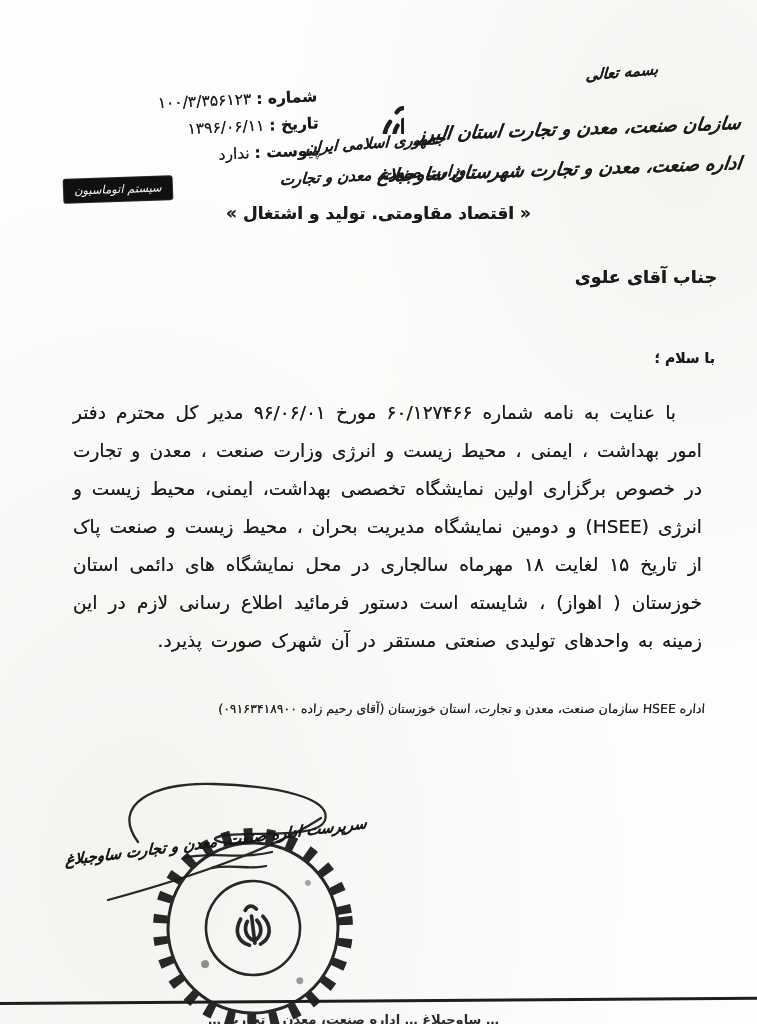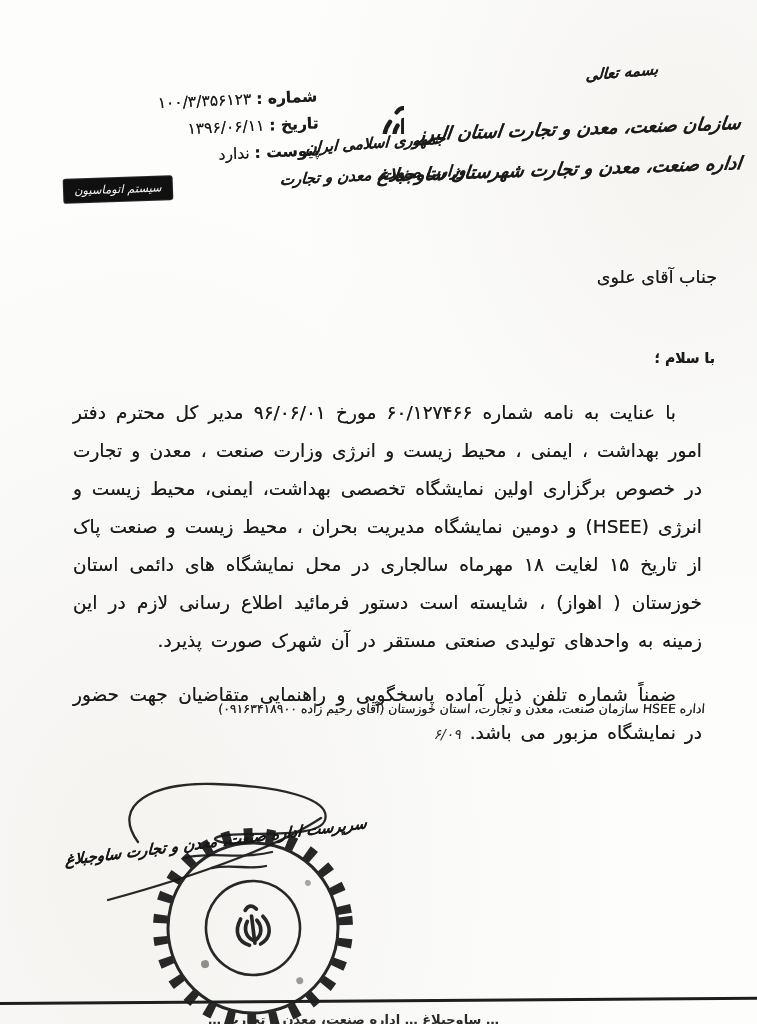--- a/index.html
+++ b/index.html
@@ -33,21 +33,21 @@
   .meta .lbl{font-weight:700;}
   .autotag{
     top:178px; left:64px; background:#101010; color:#f4f4f2;
     font-size:11.5px; padding:4px 10px 5px; border-radius:2px;
     transform:rotate(-2deg); box-shadow:0 0 0 1px #2a2a2a;
     font-style:italic;
   }
 
   .slogan{top:203px; left:0; width:100%; text-align:center; font-size:17px; font-weight:700;}
 
-  .recipient{top:260px; right:40px; text-align:right; font-size:17.5px; font-weight:400; line-height:34px;}
+  .recipient{top:260px; right:40px; text-align:right; font-size:17.5px; font-weight:700; line-height:34px;}
   .salutation{top:350px; right:42px; font-size:14px; font-weight:700;}
 
   .body-block{top:378px; right:39px; left:57px; font-size:18.5px; line-height:38px; text-align:justify; word-spacing:3px;}
   .body-block p{margin:16px; text-indent:26px;}
   .handnote{font-style:italic; font-size:14px; word-spacing:0; color:#2a2a2a;}
 
   .contact{top:701px; right:52px; left:48px; text-align:right; font-size:12.5px; transform:skewX(-4deg); color:#222;}
 
   .sig-svg{top:776px; left:92px; width:262px; height:126px;}
   .sig-title{top:851px; left:66px; font-size:15px; font-weight:700; transform:rotate(-7deg) skewX(-10deg); transform-origin:left top; white-space:nowrap; color:#161616;}
@@ -93,31 +93,30 @@
       <span class="lbl">تاریخ :</span>
       <span>۱۳۹۶/۰۶/۱۱</span>
     </div>
     <div>
       <span class="lbl">پیوست :</span>
       <span>ندارد</span>
     </div>
   </div>
   <div class="abs autotag">سیستم اتوماسیون</div>
 
+  <div class="abs slogan ink">« اقتصاد مقاومتی. تولید و اشتغال »</div>
 
   <div class="abs recipient">
     <div class="ink">جناب آقای علوی</div>
   </div>
 
   <div class="abs salutation ink">با سلام ؛</div>
 
   <div class="abs body-block">
     <p><span class="ink">با عنایت به نامه شماره ۶۰/۱۲۷۴۶۶ مورخ ۹۶/۰۶/۰۱ مدیر کل محترم دفتر امور بهداشت ، ایمنی ، محیط زیست و انرژی وزارت صنعت ، معدن و تجارت در خصوص برگزاری اولین نمایشگاه تخصصی بهداشت، ایمنی، محیط زیست و انرژی (HSEE) و دومین نمایشگاه مدیریت بحران ، محیط زیست و صنعت پاک از تاریخ ۱۵ لغایت ۱۸ مهرماه سالجاری در محل نمایشگاه های دائمی استان خوزستان ( اهواز) ، شایسته است دستور فرمائید اطلاع رسانی لازم در این زمینه به واحدهای تولیدی صنعتی مستقر در آن شهرک صورت پذیرد.</span></p>
-    <p><span class="ink">ضمناً شماره تلفن ذیل آماده پاسخگویی و راهنمایی متقاضیان جهت حضور در نمایشگاه مزبور می باشد.</span>
-      <span class="handnote">۶/۰۹</span></p>
   </div>
 
   <div class="abs contact ink">اداره HSEE سازمان صنعت، معدن و تجارت، استان خوزستان (آقای رحیم زاده ۰۹۱۶۳۴۱۸۹۰۰)</div>
 
   <svg class="abs sig-svg" viewBox="0 0 262 126">
     <g fill="none" stroke="#161616" stroke-width="2.3" stroke-linecap="round" opacity=".92">
       <path d="M 46 66 C 18 28 62 6 122 8 C 186 10 240 22 233 44 C 227 62 170 56 136 59 C 108 62 130 70 158 66"></path>
       <path d="M 229 42 C 190 68 112 98 16 124"></path>
       <path d="M 92 82 C 118 75 148 84 180 76"></path>
       <path d="M 120 92 C 140 88 158 94 174 90"></path>

